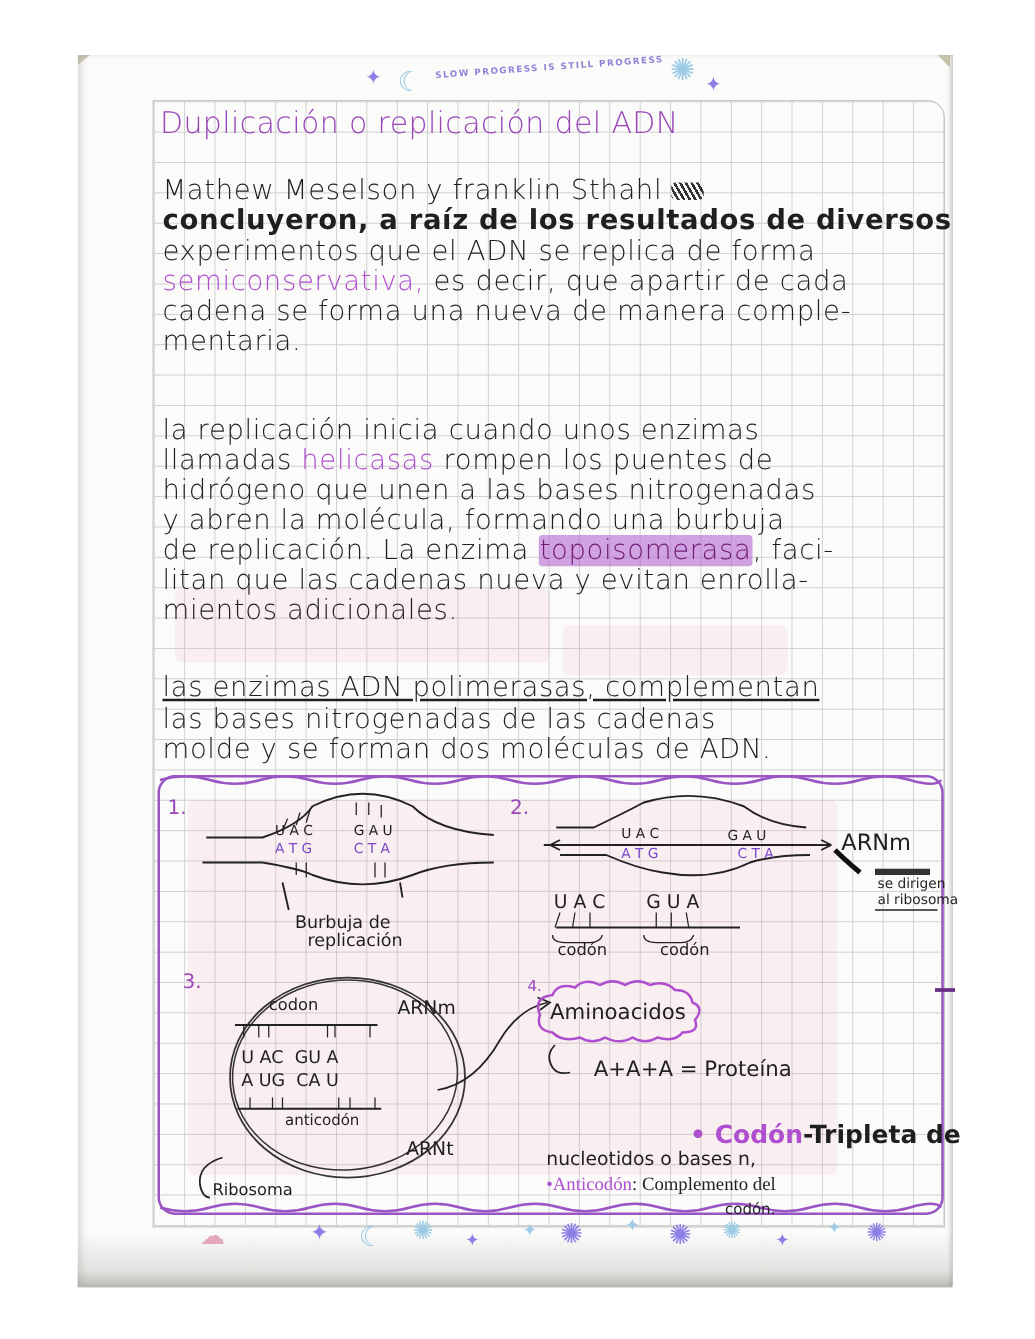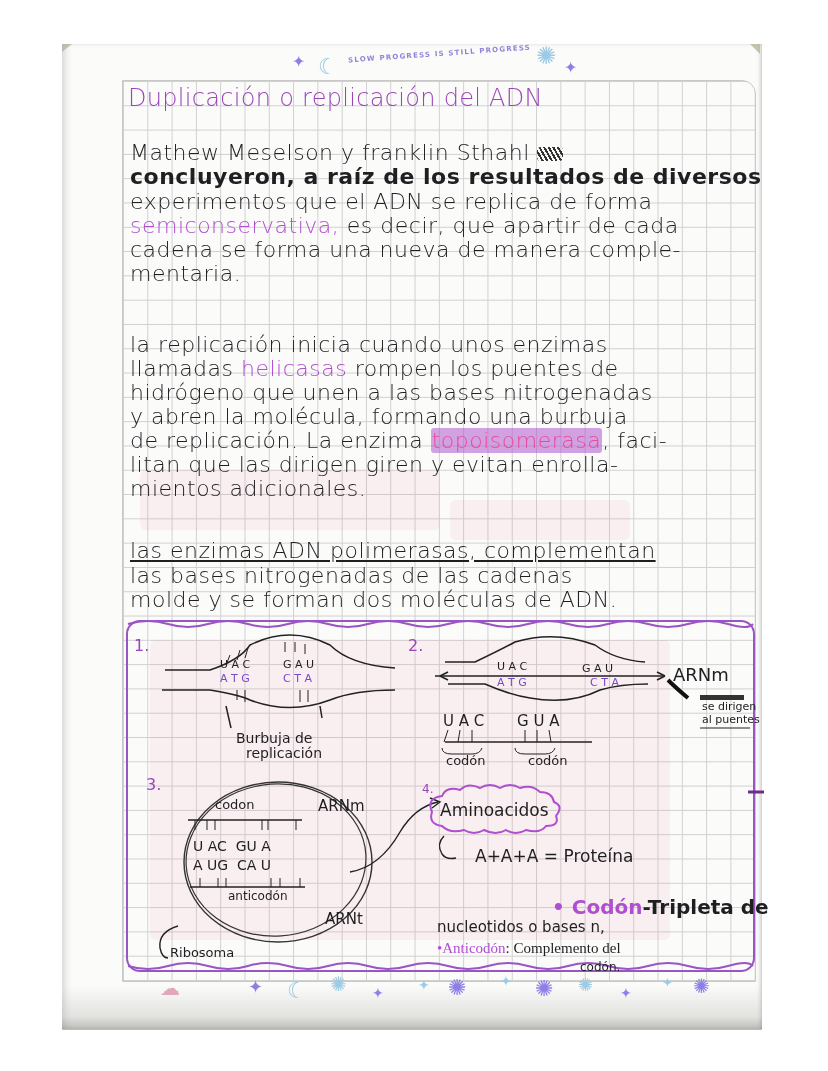--- a/index.html
+++ b/index.html
@@ -22,21 +22,21 @@
       linear-gradient(to right, #cfd0cf 1px, transparent 1px),
       linear-gradient(to bottom, #cfd0cf 1px, transparent 1px);
     background-size: 24.3px 24.3px;
     border: 1px solid #c8c8c6; border-radius: 0 14px 0 0;
   }
   .pink-smudge { position:absolute; background: rgba(235,150,175,0.12); border-radius: 6px; }
   .hand { position: absolute; color: #1f1f22; font-family: "DejaVu Sans", sans-serif; font-weight: 300; white-space: nowrap; letter-spacing: 0.5px; }
   .title { color: #9a46b9; font-size: 24px; left: 128px; top: 84px; letter-spacing: 0.3px; }
   .para-line { font-size: 22px; left: 130px; }
   .accent { color: #b04ed0; }
-  .accent-hl { color: #ec4899; background: rgba(175,90,205,0.55); border-radius: 3px; padding: 0 1px; }
+  .accent-hl { color: #701a75; background: rgba(175,90,205,0.55); border-radius: 3px; padding: 0 1px; }
   .scribble { display:inline-block; color:#222; background: repeating-linear-gradient(60deg,#333 0 2px,transparent 2px 4px); border-radius: 4px; padding: 0 2px; font-size: 12px; vertical-align: middle; }
   .banner { position:absolute; left: 290px; top: 40px; width: 300px; height: 45px; }
   .banner-text { position:absolute; left: 58px; top: 10px; font-size: 7px; letter-spacing: 1.2px; color: #8f85d8; font-weight: bold; transform: rotate(-4deg); }
   .deco { position:absolute; font-size: 18px; line-height: 1; }
   .lav { color: #8c7fe6; }
   .sky { color: #9dcbe5; }
   .diagram-box { position:absolute; left: 126px; top: 620px; width: 625px; height: 348px; border: 2px solid #9a55c4; border-radius: 14px; }
   .d-label { position:absolute; font-size: 14px; color:#1f1f22; white-space: nowrap; }
   .num { color: #9a46b9; font-size: 16px; }
   .base-purple { color: #7a48c9; font-size: 11px; }
@@ -79,21 +79,21 @@
 
 <div class="hand para-line" style="top:332px;">la replicación inicia cuando unos enzimas</div>
 <div class="hand para-line" style="top:356px;">
   <span>llamadas </span><span class="accent">helicasas</span><span> rompen los puentes de</span>
 </div>
 <div class="hand para-line" style="top:380px;">hidrógeno que unen a las bases nitrogenadas</div>
 <div class="hand para-line" style="top:404px;">y abren la molécula, formando una burbuja</div>
 <div class="hand para-line" style="top:428px;">
   <span>de replicación. La enzima </span><span class="accent-hl">topoisomerasa</span><span>, faci-</span>
 </div>
-<div class="hand para-line" style="top:452px;">litan que las dirigen giren y evitan enrolla-</div>
+<div class="hand para-line" style="top:452px;">litan que las cadenas nueva y evitan enrolla-</div>
 <div class="hand para-line" style="top:476px;">mientos adicionales.</div>
 
 <div class="hand para-line" style="top:538px;text-decoration:underline;">las enzimas ADN polimerasas, complementan</div>
 <div class="hand para-line" style="top:563px;">las bases nitrogenadas de las cadenas</div>
 <div class="hand para-line" style="top:587px;">molde y se forman dos moléculas de ADN.</div>
 
 <div class="diagram-box"></div>
 <svg style="position:absolute;left:0;top:0;" width="828" height="1071">
 
   <path d="M128 624 q20 -6 40 0 t40 0 t40 0 t40 0 t40 0 t40 0 t40 0 t40 0 t40 0 t40 0 t40 0 t40 0 t40 0 t40 0 t40 0 t25 0" stroke="#9a55c4" stroke-width="2" fill="none"></path>
@@ -160,21 +160,21 @@
 <div class="d-label small" style="left:497px;top:660px;">U A C</div>
 <div class="d-label base-purple" style="left:497px;top:676px;">A T G</div>
 <div class="d-label small" style="left:582px;top:662px;">G A U</div>
 <div class="d-label base-purple" style="left:590px;top:676px;">C T A</div>
 <div class="d-label" style="left:443px;top:712px;font-size:15px;">U A C</div>
 <div class="d-label" style="left:517px;top:712px;font-size:15px;">G U A</div>
 <div class="d-label" style="left:446px;top:753px;font-size:13px;">codón</div>
 <div class="d-label" style="left:528px;top:753px;font-size:13px;">codón</div>
 <div class="d-label" style="left:673px;top:664px;font-size:18px;">ARNm</div>
 <div class="d-label" style="left:702px;top:700px;font-size:11px;">se dirigen</div>
-<div class="d-label" style="left:702px;top:713px;font-size:11px;">al puentes</div>
+<div class="d-label" style="left:702px;top:713px;font-size:11px;">al ribosoma</div>
 
 <div class="d-label num" style="left:146px;top:775px;">3.</div>
 <div class="d-label" style="left:215px;top:797px;font-size:13px;">codon</div>
 <div class="d-label" style="left:318px;top:797px;font-size:15px;">ARNm</div>
 <div class="d-label" style="left:193px;top:838px;font-size:14px;white-space:pre;">U AC  GU A</div>
 <div class="d-label" style="left:193px;top:857px;font-size:14px;white-space:pre;">A UG  CA U</div>
 <div class="d-label" style="left:228px;top:889px;font-size:12px;">anticodón</div>
 <div class="d-label" style="left:325px;top:910px;font-size:15px;">ARNt</div>
 <div class="d-label" style="left:170px;top:945px;font-size:13px;">Ribosoma</div>
 

